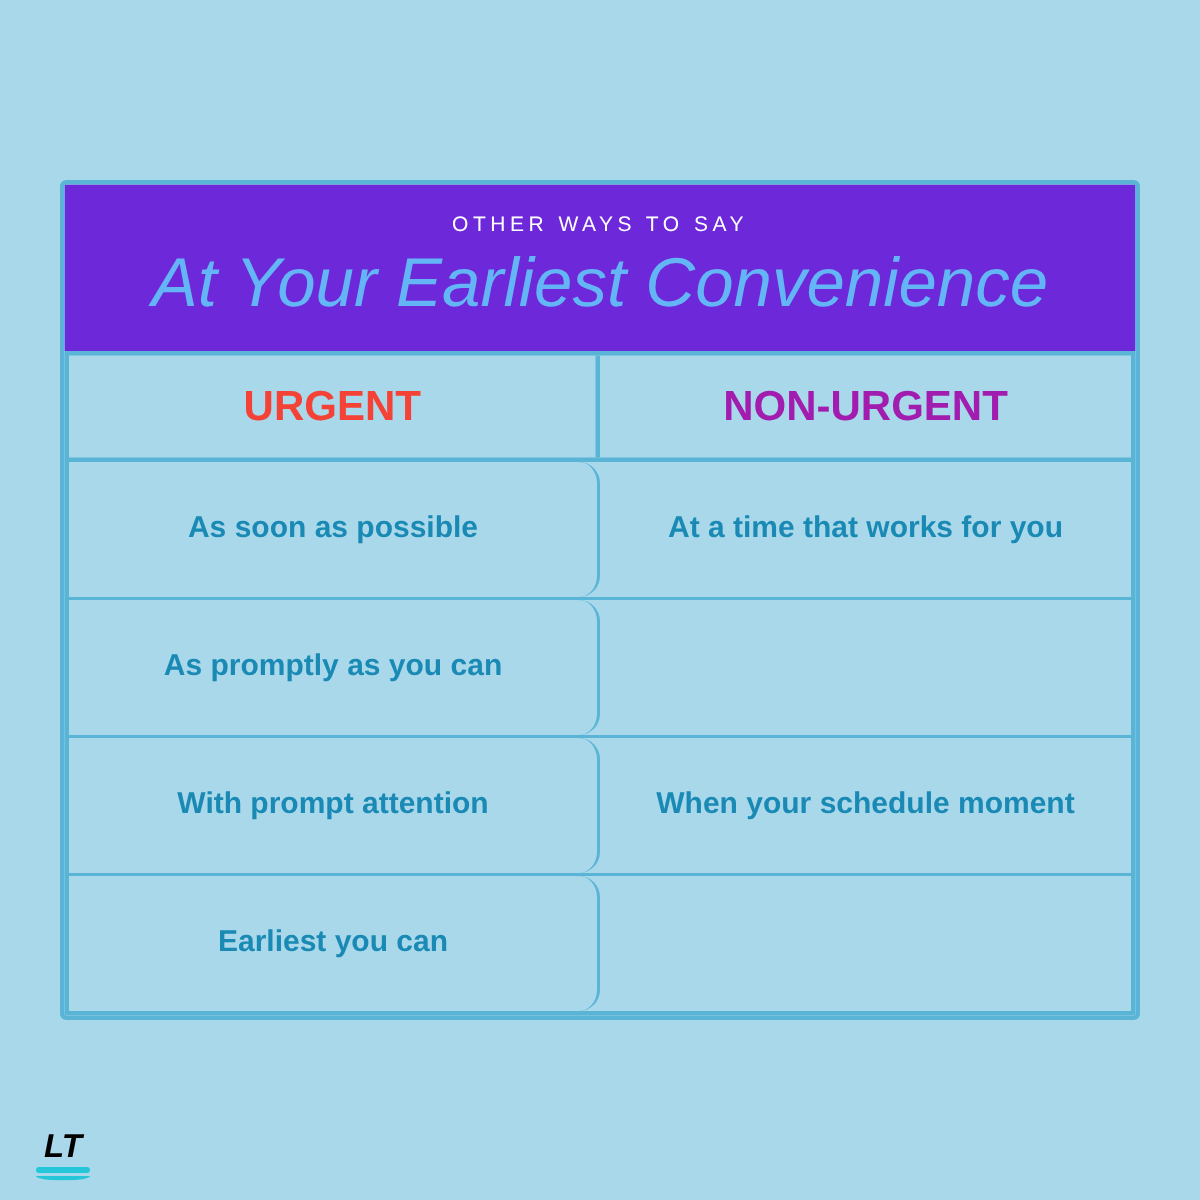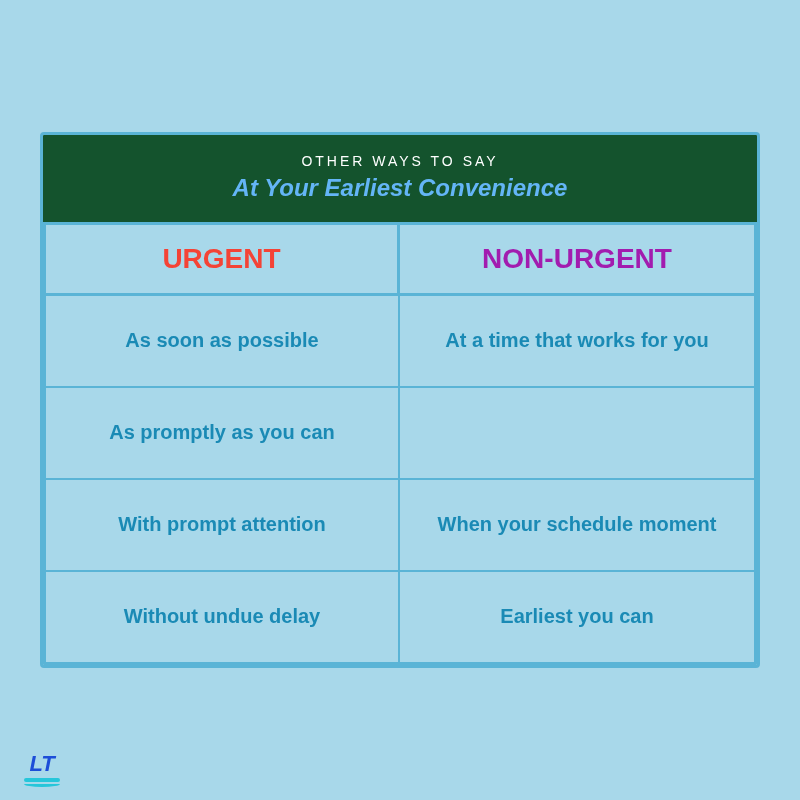--- a/index.html
+++ b/index.html
@@ -17,38 +17,38 @@
 
     .card {
       width: 720px;
       background-color: #a8d8ea;
       border: 3px solid #5ab4d6;
       border-radius: 4px;
       overflow: hidden;
     }
 
     .header {
-      background-color: #14532d;
+      background-color: #6d28d9;
       padding: 18px 20px 20px;
       text-align: center;
     }
 
     .header-subtitle {
       color: #ffffff;
       font-size: 14px;
       letter-spacing: 3px;
       font-weight: normal;
       text-transform: uppercase;
       margin-bottom: 6px;
     }
 
     .header-title {
       color: #64b5f6;
-      font-size: 24px;
-      font-weight: bold;
+      font-size: 46px;
+      font-weight: normal;
       font-style: italic;
       line-height: 1.1;
     }
 
     .table-container {
       border: 3px solid #5ab4d6;
       margin: 0;
     }
 
     .col-headers {
@@ -90,33 +90,34 @@
       font-size: 20px;
       font-weight: bold;
       display: flex;
       align-items: center;
       justify-content: center;
       min-height: 90px;
     }
 
     .cell:first-child {
       border-right: 2px solid #5ab4d6;
+      border-radius: 14px;
     }
 
     .logo {
       position: absolute;
       bottom: 18px;
       left: 24px;
       display: flex;
       flex-direction: column;
       align-items: center;
     }
 
     .logo-text {
-      color: #1d4ed8;
+      color: #000000;
       font-size: 22px;
       font-weight: 900;
       font-style: italic;
       line-height: 1;
     }
 
     .logo-underline {
       width: 36px;
       height: 4px;
       border-radius: 2px;
@@ -155,21 +156,20 @@
           <div class="cell">At a time that works for you</div>
         </div>
         <div class="table-row">
           <div class="cell">As promptly as you can</div>
         </div>
         <div class="table-row">
           <div class="cell">With prompt attention</div>
           <div class="cell">When your schedule moment</div>
         </div>
         <div class="table-row">
-          <div class="cell">Without undue delay</div>
           <div class="cell">Earliest you can</div>
         </div>
       </div>
   </div>
 </div>
 
 <div class="logo">
   <div class="logo-text">LT</div>
   <div class="logo-underline"></div>
 </div>

